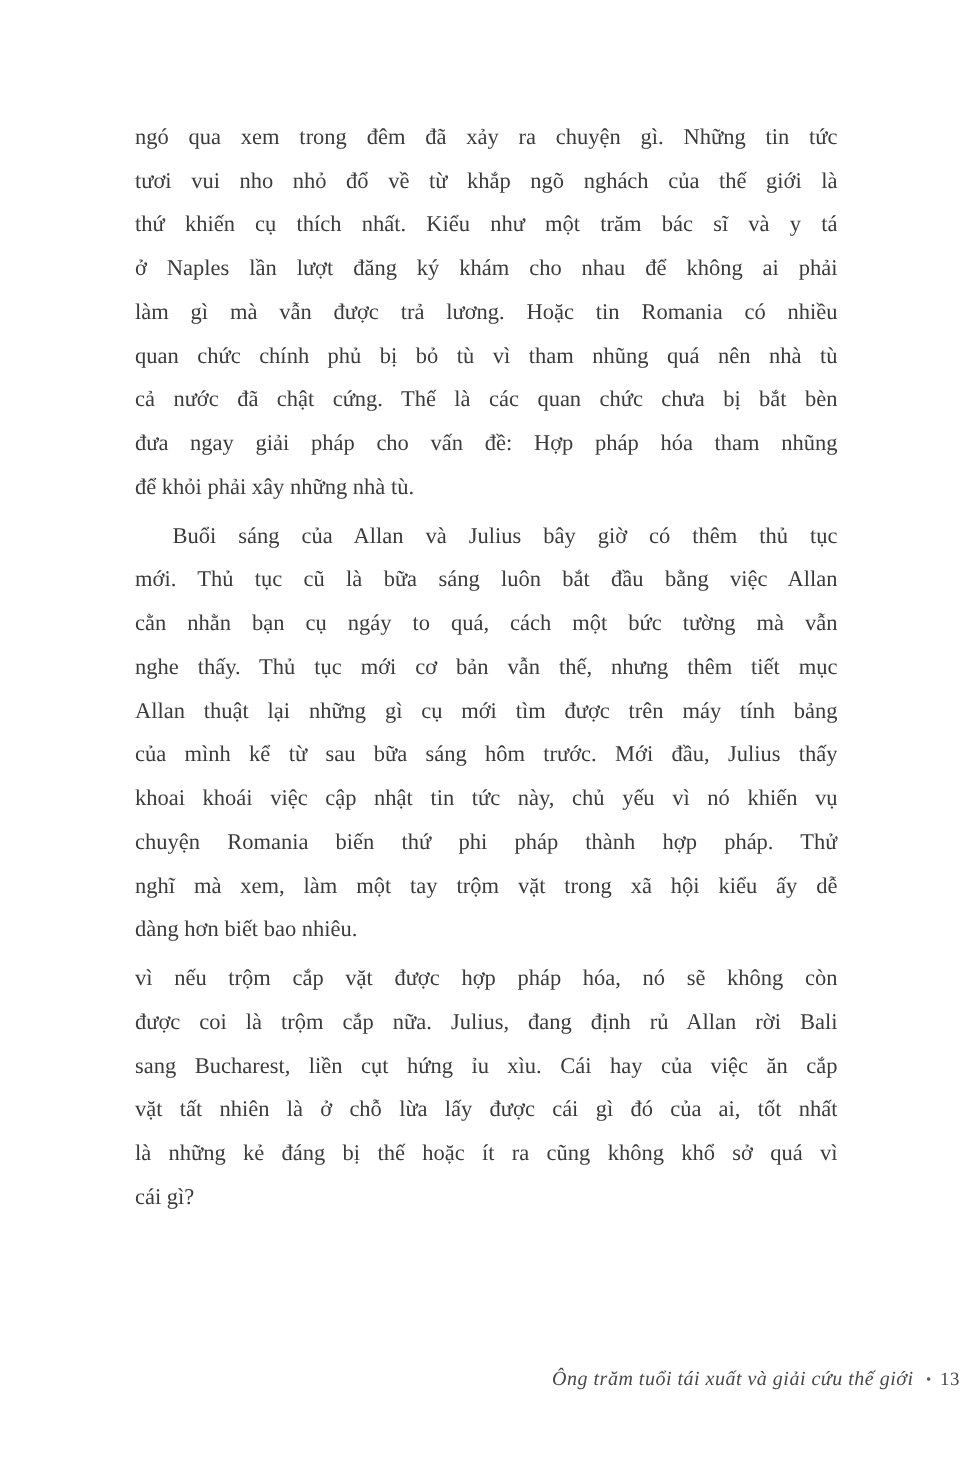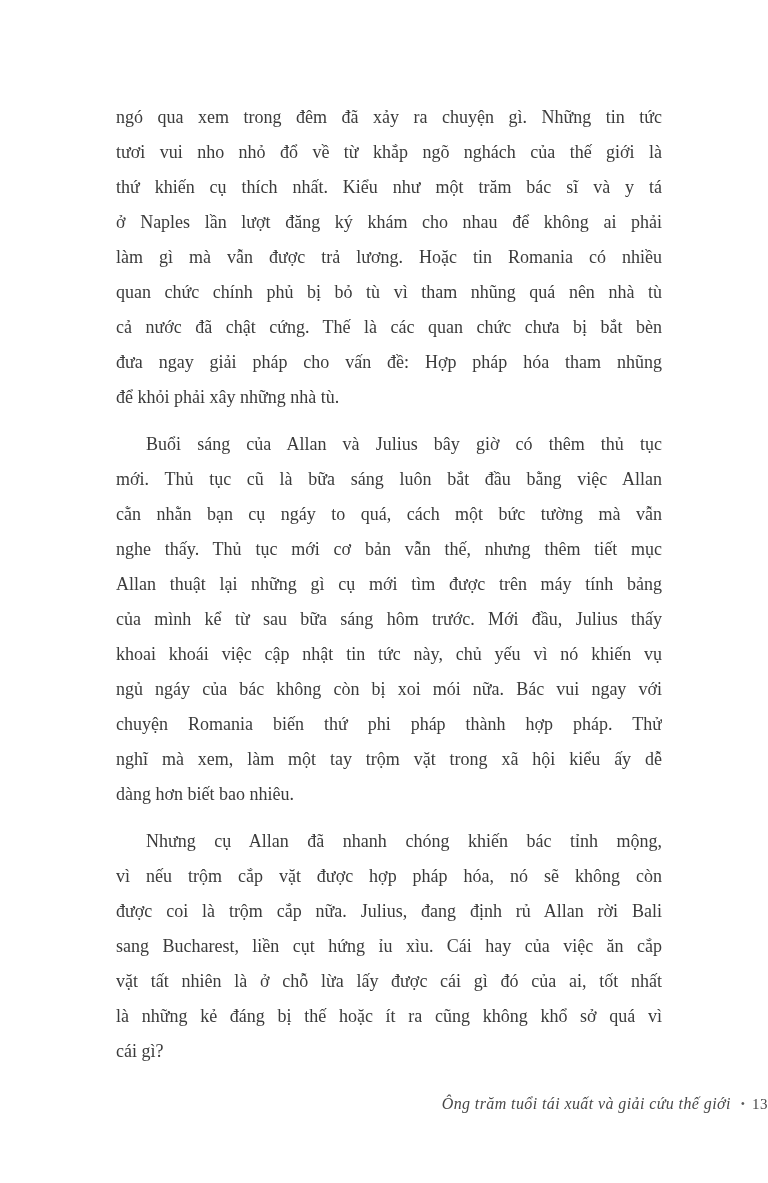--- a/index.html
+++ b/index.html
@@ -20,21 +20,21 @@
     inset: 0;
     background: #ffffff;
   }
   .textblock {
     position: absolute;
     left: 104px;
     top: 88px;
     width: 570px;
   }
   .para {
-    margin: 12px;
+    margin: 4px;
     padding: 0;
   }
   .ln {
     height: 35px;
     line-height: 35px;
     font-size: 18px;
     text-align: justify;
     text-align-last: justify;
     overflow: hidden;
     white-space: normal;
@@ -93,28 +93,26 @@
     </div>
 
     <div class="para">
       <div class="ln indent">Buổi sáng của Allan và Julius bây giờ có thêm thủ tục</div>
       <div class="ln">mới. Thủ tục cũ là bữa sáng luôn bắt đầu bằng việc Allan</div>
       <div class="ln">cằn nhằn bạn cụ ngáy to quá, cách một bức tường mà vẫn</div>
       <div class="ln">nghe thấy. Thủ tục mới cơ bản vẫn thế, nhưng thêm tiết mục</div>
       <div class="ln">Allan thuật lại những gì cụ mới tìm được trên máy tính bảng</div>
       <div class="ln">của mình kể từ sau bữa sáng hôm trước. Mới đầu, Julius thấy</div>
       <div class="ln">khoai khoái việc cập nhật tin tức này, chủ yếu vì nó khiến vụ</div>
-      <div class="ln">ngủ ngáy của bác không còn bị xoi mói nữa. Bác vui ngay với</div>
       <div class="ln">chuyện Romania biến thứ phi pháp thành hợp pháp. Thử</div>
       <div class="ln">nghĩ mà xem, làm một tay trộm vặt trong xã hội kiểu ấy dễ</div>
       <div class="ln last">dàng hơn biết bao nhiêu.</div>
     </div>
 
     <div class="para">
-      <div class="ln indent">Nhưng cụ Allan đã nhanh chóng khiến bác tỉnh mộng,</div>
       <div class="ln">vì nếu trộm cắp vặt được hợp pháp hóa, nó sẽ không còn</div>
       <div class="ln">được coi là trộm cắp nữa. Julius, đang định rủ Allan rời Bali</div>
       <div class="ln">sang Bucharest, liền cụt hứng ỉu xìu. Cái hay của việc ăn cắp</div>
       <div class="ln">vặt tất nhiên là ở chỗ lừa lấy được cái gì đó của ai, tốt nhất</div>
       <div class="ln">là những kẻ đáng bị thế hoặc ít ra cũng không khổ sở quá vì</div>
       <div class="ln last">cái gì?</div>
     </div>
 
   </div>
 

